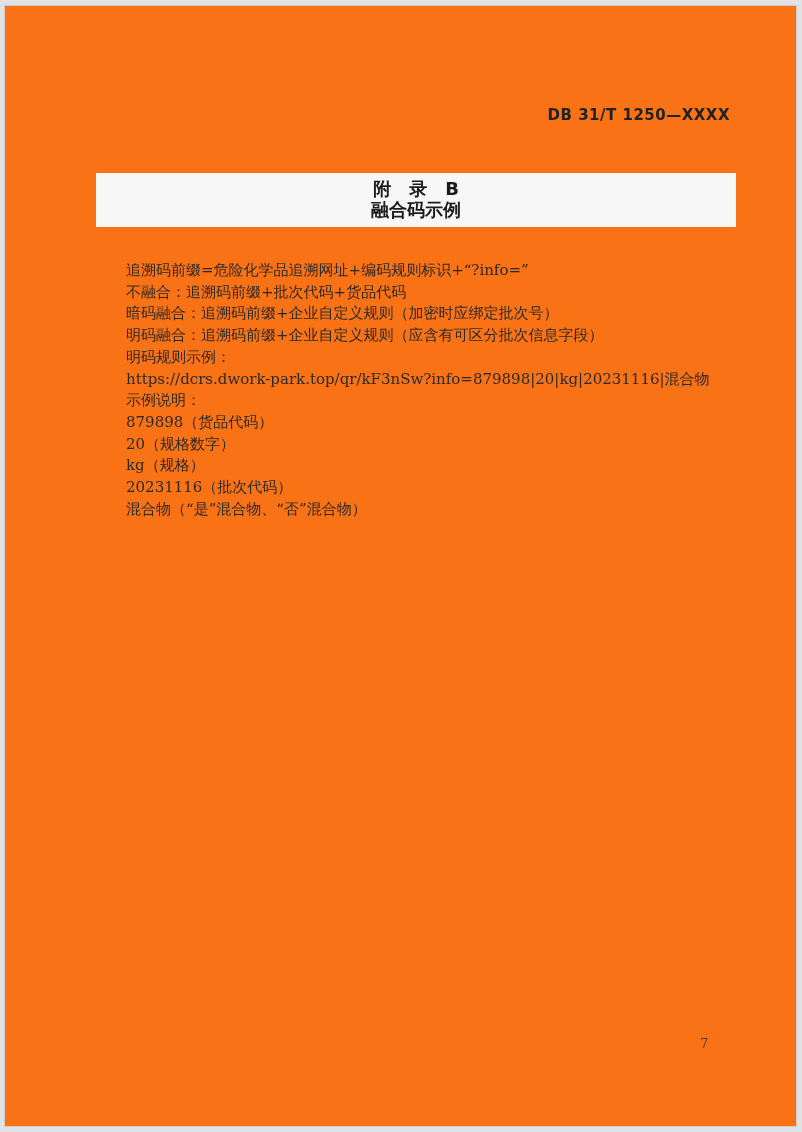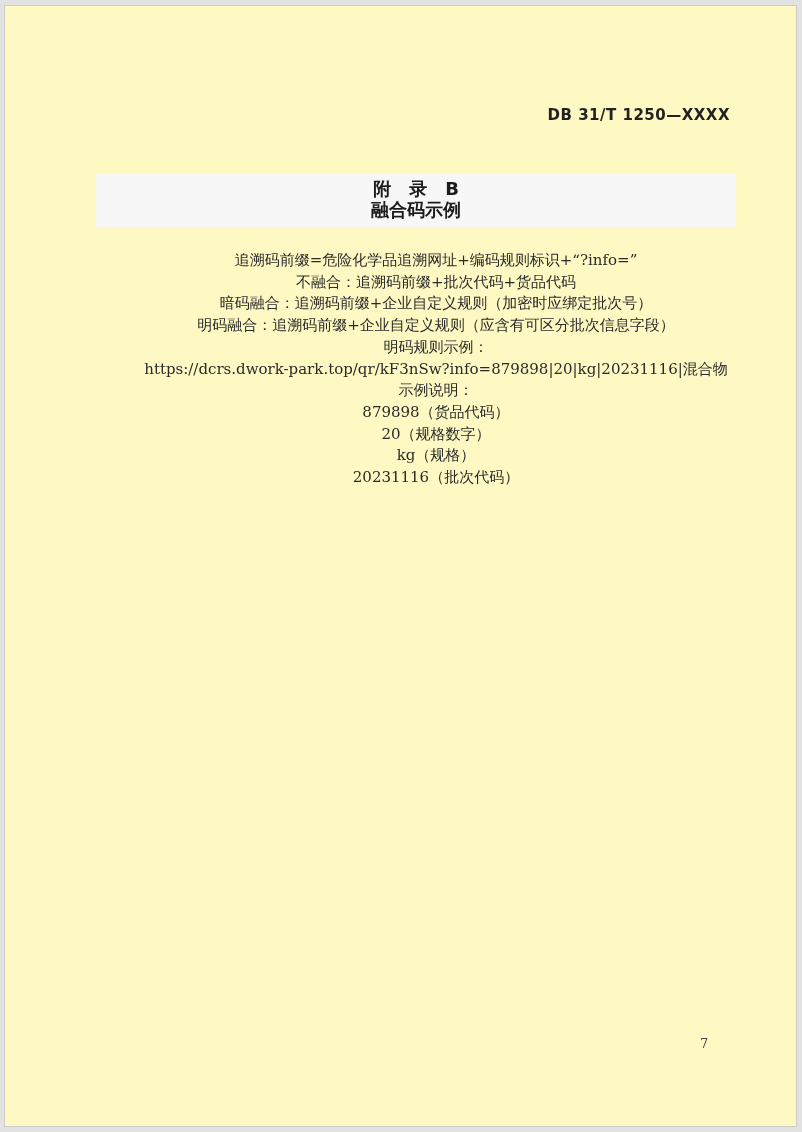--- a/index.html
+++ b/index.html
@@ -14,21 +14,21 @@
     height: 1132px;
     background: #e2e2e2;
     overflow: hidden;
   }
   .page {
     position: absolute;
     left: 4px;
     top: 5px;
     width: 793px;
     height: 1122px;
-    background: #fef9c3;
+    background: #f97316;
     border: 1px solid #cccccc;
     box-sizing: border-box;
   }
   .doc-header {
     position: absolute;
     top: 100px;
     right: 66px;
     font-family: "DejaVu Sans", "Liberation Sans", sans-serif;
     font-size: 15px;
     font-weight: 600;
@@ -47,23 +47,22 @@
   .title-line {
     font-family: "DejaVu Sans", "Liberation Sans", sans-serif;
     font-weight: bold;
     font-size: 18px;
     line-height: 21px;
     color: #1c1c1c;
   }
   .body-block {
     position: absolute;
     left: 121px;
-    top: 244px;
+    top: 254px;
     width: 620px;
-    text-align: center;
   }
   .body-line {
     font-size: 15px;
     line-height: 21.7px;
     color: #2a2a2a;
     white-space: nowrap;
   }
   .page-number {
     position: absolute;
     top: 1030px;
@@ -90,18 +89,19 @@
       <div class="body-line">不融合：追溯码前缀+批次代码+货品代码</div>
       <div class="body-line">暗码融合：追溯码前缀+企业自定义规则（加密时应绑定批次号）</div>
       <div class="body-line">明码融合：追溯码前缀+企业自定义规则（应含有可区分批次信息字段）</div>
       <div class="body-line">明码规则示例：</div>
       <div class="body-line">https://dcrs.dwork-park.top/qr/kF3nSw?info=879898|20|kg|20231116|混合物</div>
       <div class="body-line">示例说明：</div>
       <div class="body-line">879898（货品代码）</div>
       <div class="body-line">20（规格数字）</div>
       <div class="body-line">kg（规格）</div>
       <div class="body-line">20231116（批次代码）</div>
+      <div class="body-line">混合物（“是”混合物、“否”混合物）</div>
     </div>
 
     <div class="page-number">7</div>
 
   </div>
 </div>
 
 </body></html>

